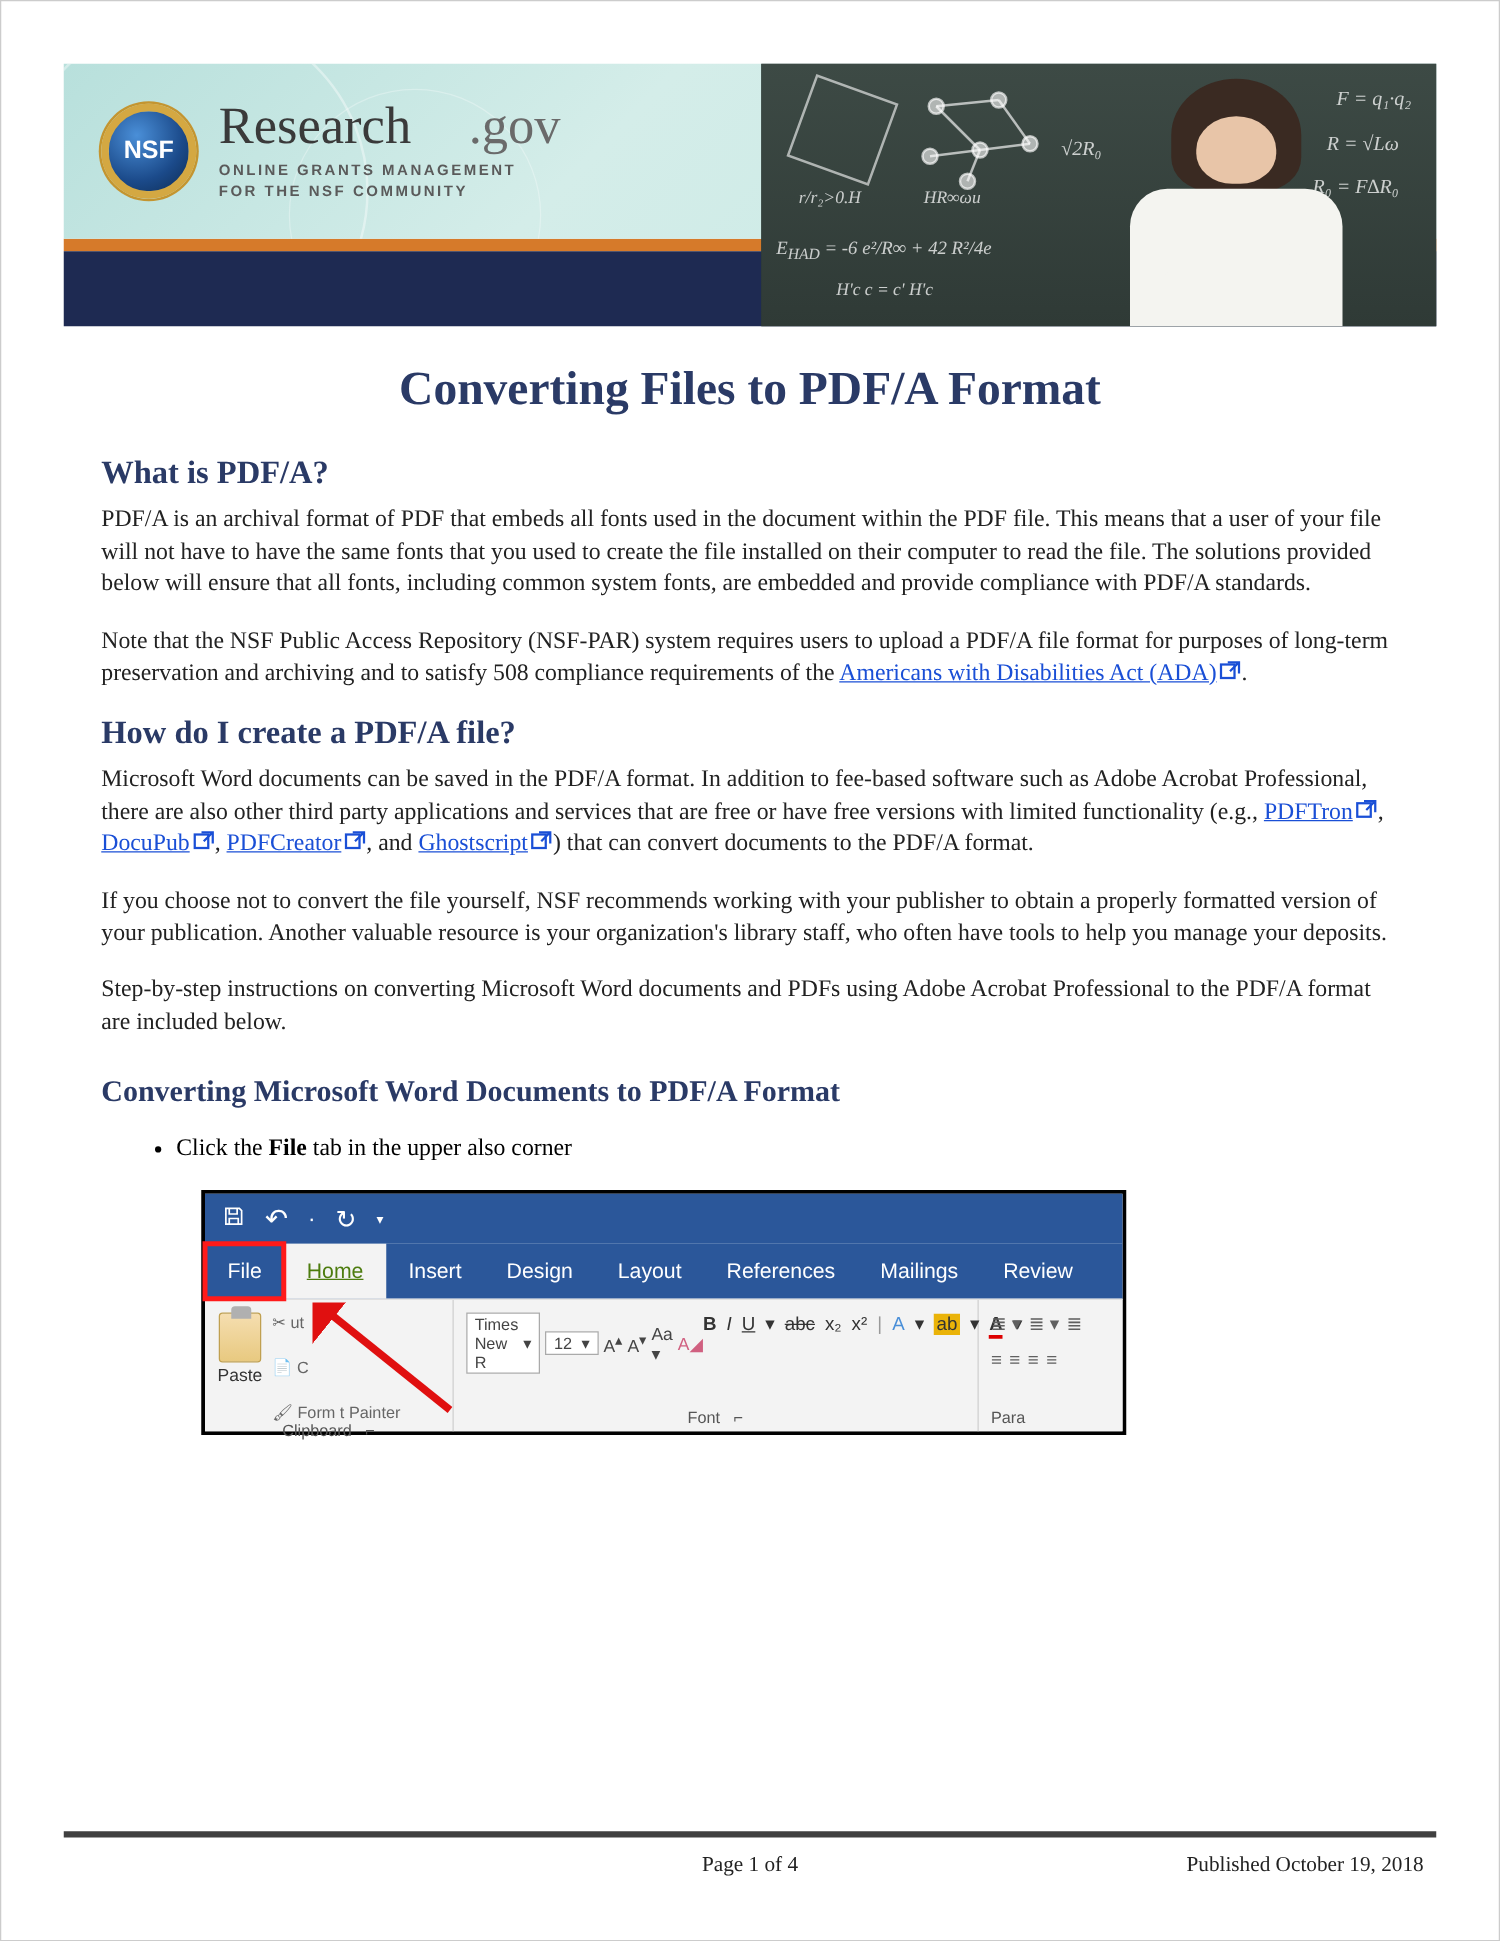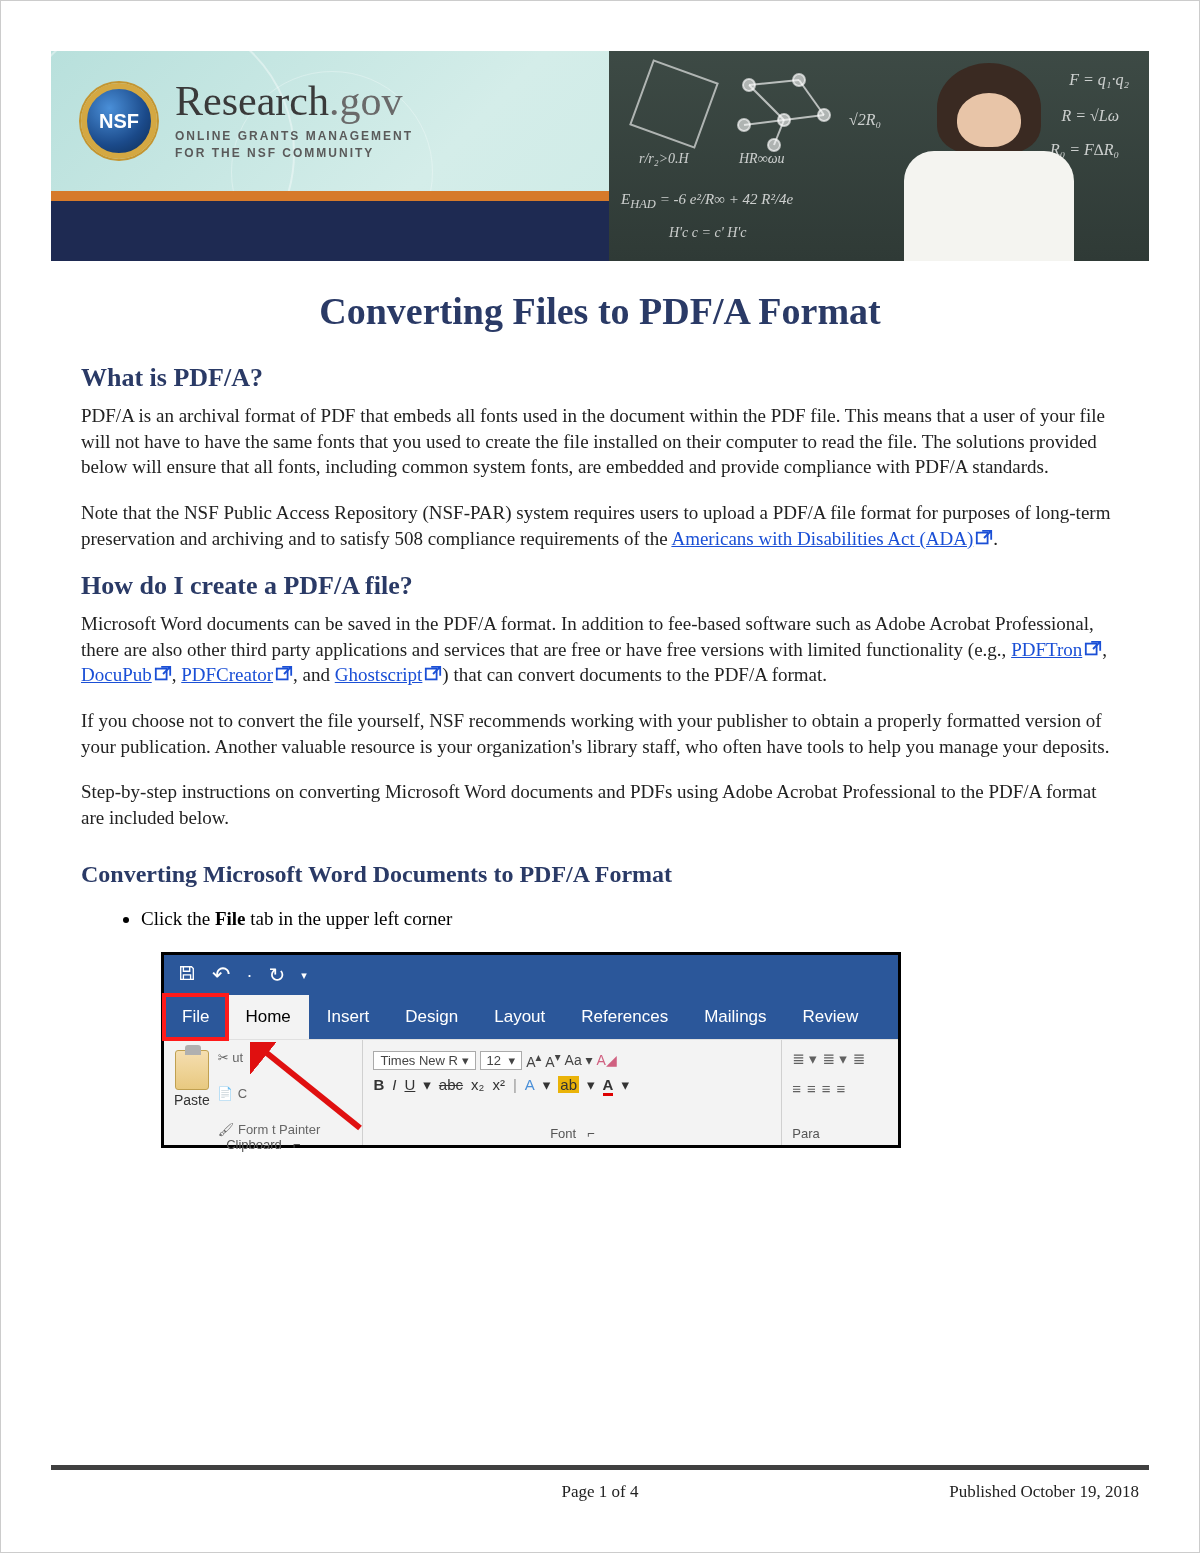--- a/index.html
+++ b/index.html
@@ -74,21 +74,21 @@
   .brand-text {
     margin-left: 18px;
     z-index: 2;
   }
   .brand-title {
     font-family: Georgia, serif;
     font-size: 42px;
     color: #3a3a3a;
     line-height: 1;
   }
-  .brand-title .gov { color: #6a6a6a; }
+  .brand-title .gov { color: #6a6a6a; margin-left: 46px; }
   .brand-sub {
     font-family: Arial, sans-serif;
     font-size: 12px;
     letter-spacing: 2px;
     color: #5a5a5a;
     font-weight: bold;
     margin-top: 6px;
     line-height: 1.4;
   }
   .banner-photo {
@@ -245,21 +245,22 @@
     align-items: center;
     position: relative;
   }
   .word-tab.file {
     outline: 4px solid #ff1a1a;
     outline-offset: -2px;
     z-index: 2;
   }
   .word-tab.active {
     background: #f3f3f3;
-    color: #000000;
+    color: #4d7c0f;
+    text-decoration: underline;
   }
   .word-ribbon {
     background: #f3f3f3;
     height: 106px;
     display: flex;
     position: relative;
     border-top: 1px solid #e0e0e0;
   }
   .ribbon-group {
     border-right: 1px solid #d0d0d0;
@@ -411,21 +412,21 @@
             <path d="M8 2 h10 v10 M18 2 L10 10" fill="none" stroke="#1a4fd6" stroke-width="2"></path>
           </svg></span><span>) that can convert documents to the PDF/A format.</span>
     </p>
     <p>If you choose not to convert the file yourself, NSF recommends working with your publisher to obtain a properly formatted version of your publication. Another valuable resource is your organization's library staff, who often have tools to help you manage your deposits.</p>
     <p>Step-by-step instructions on converting Microsoft Word documents and PDFs using Adobe Acrobat Professional to the PDF/A format are included below.</p>
 
     <h3>Converting Microsoft Word Documents to PDF/A Format</h3>
 
     <ul class="steps">
       <li>
-        <span>Click the </span><b>File</b><span> tab in the upper left corner</span>
+        <span>Click the </span><b>File</b><span> tab in the upper also corner</span>
       </li>
     </ul>
 
     <div class="word-shot">
       <div class="word-qat">
         <span>
           <svg width="18" height="18" viewBox="0 0 20 20">
               <path d="M3 3 h12 l2 2 v12 h-14z M6 3 v5 h7 v-5 M6 12 h8 v5 h-8z" fill="none" stroke="#fff" stroke-width="1.5"></path>
             </svg>
         </span>
@@ -461,21 +462,21 @@
             </div>
             <div class="clip-actions">
               <span>✂ <span>ut</span></span>
               <span>📄 <span>C</span></span>
               <span>🖌 <span>Form   t Painter</span></span>
             </div>
           </div>
           <div class="group-label"><span>Clipboard</span> &nbsp; ⌐</div>
         </div>
         <div class="ribbon-group" style="width:420px">
-          <div class="group-body" style="flex-direction:column">
+          <div class="group-body" style="flex-direction:row">
             <div class="font-top">
               <span class="font-sel"><span>Times New R</span> ▾</span>
               <span class="font-sel"><span>12</span> &nbsp;▾</span>
               <span>A<sup>▴</sup></span>
               <span>A<sup>▾</sup></span>
               <span>Aa ▾</span>
               <span style="color:#d06080">A◢</span>
             </div>
             <div class="font-bottom">
               <b>B</b>

